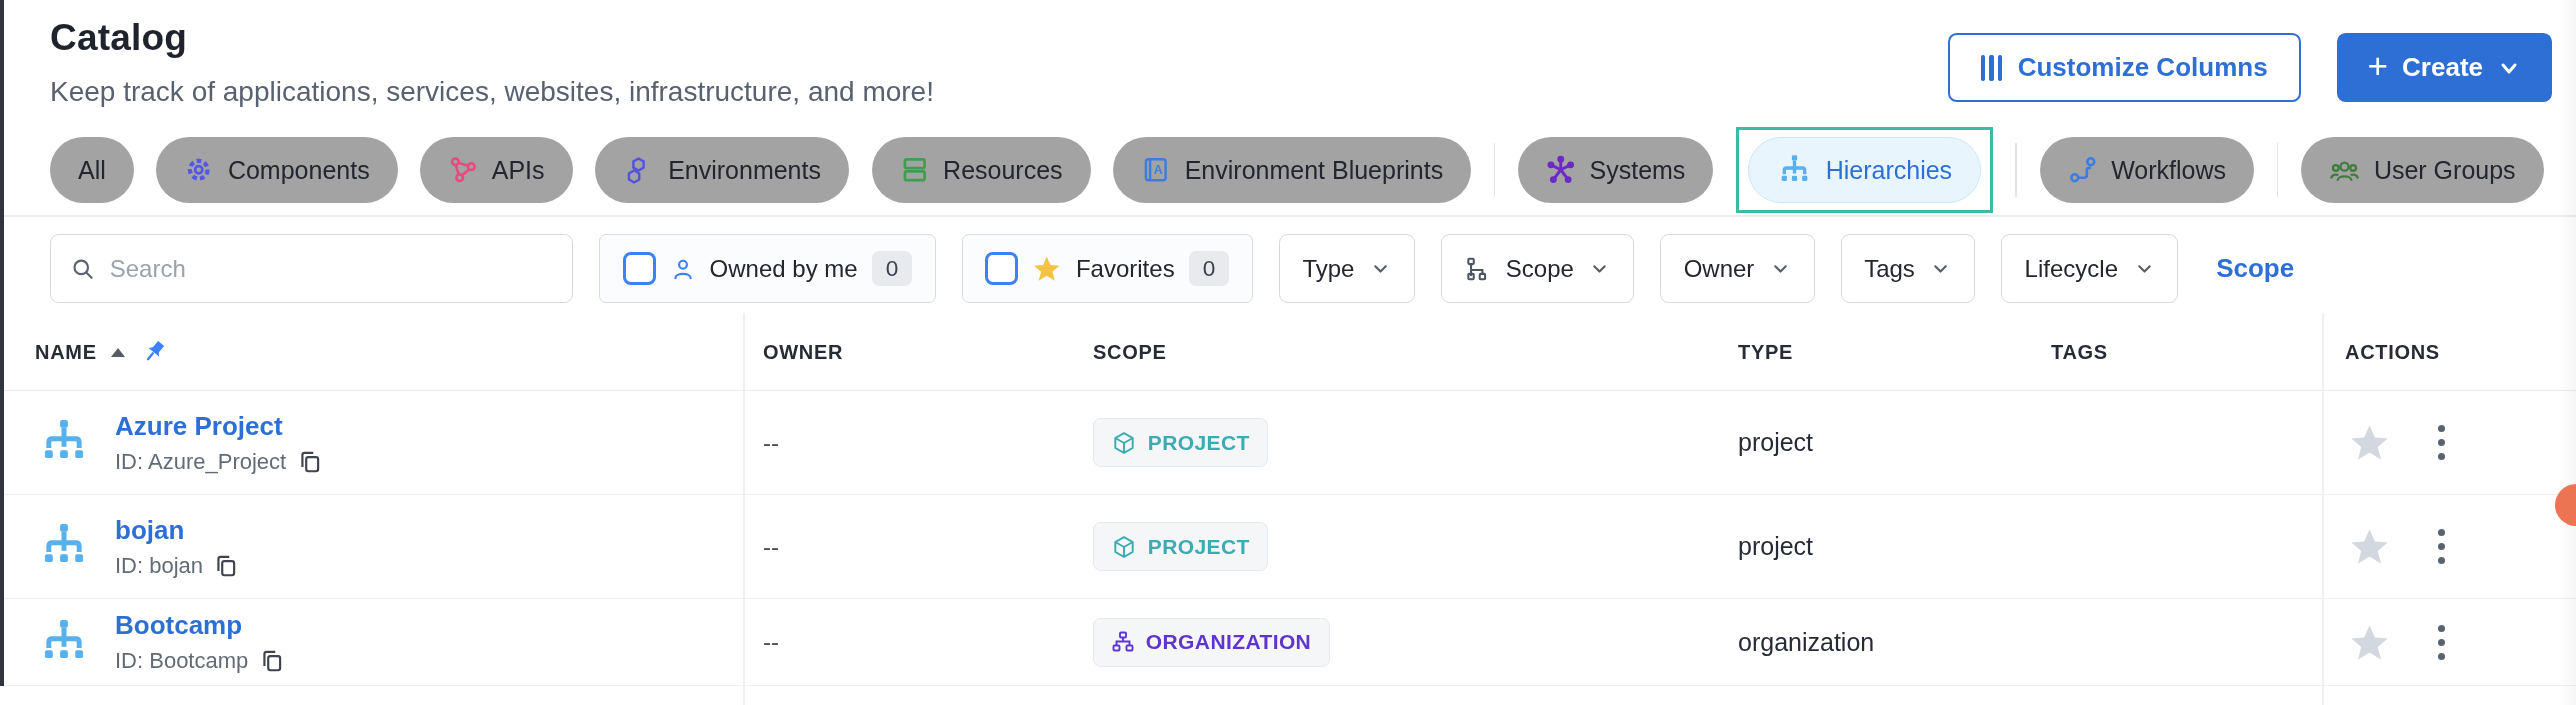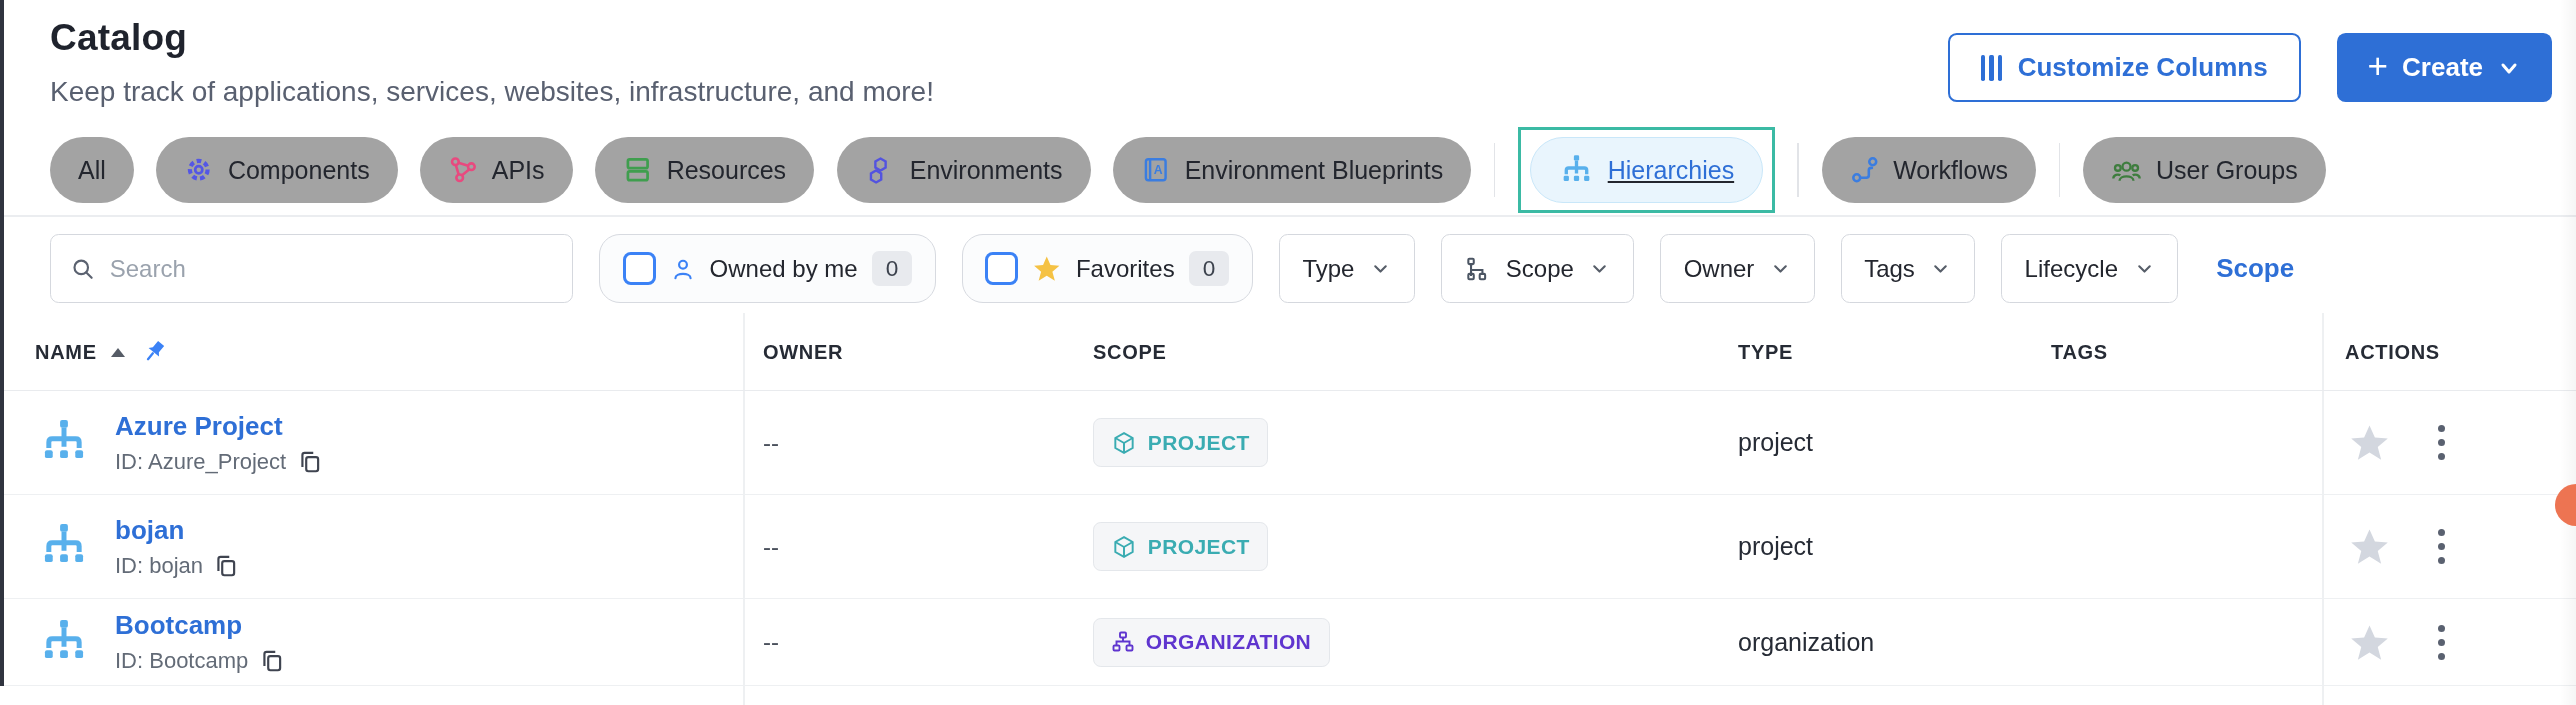--- a/index.html
+++ b/index.html
@@ -18,33 +18,33 @@
   .btn-outline { border:2.6px solid #2e6fd6; color:#2e6fd6; background:#fff; padding:0 31px; gap:15.6px; }
   .cols-glyph { display:flex; gap:4.3px; }
   .cols-glyph span { display:block; width:4.3px; height:26px; background:#2e6fd6; border-radius:1.7px; }
   .btn-primary { background:#2e6fd6; color:#fff; padding:0 31px; gap:14px; }
   .plus { font-size:35px; font-weight:normal; line-height:1; margin-top:-3.5px; }
 
   
   .tabs { position:absolute; left:50px; top:125px; right:0; height:90px; display:flex; align-items:center; gap:22.6px; }
   .tab { height:66px; padding:0 28px; border-radius:35px; background:#a3a3a3; display:flex; align-items:center; gap:14px; font-size:25px; color:#23262e; white-space:nowrap; cursor:pointer; }
   .tab-divider { width:1.7px; height:54px; background:#e2e4e8; }
-  .selected-wrap { border:3.5px solid #3bbaa4; padding:7px 8.7px; display:flex; align-items:center;text-decoration:underline; }
+  .selected-wrap { border:3.5px solid #3bbaa4; padding:7px 8.7px; display:flex; align-items:center; }
   .tab.selected { background:#e9f5fd; border:1.7px solid #c9e7f9; color:#2e6fd6; }
   .tab svg { flex:none; }
 
   
   .tabs-border { position:absolute; left:0; right:0; top:215px; height:1.7px; background:#ebedf0; }
 
   
   .filters { position:absolute; left:50px; top:234px; display:flex; align-items:center; gap:26px; }
   .search-box { width:523px; height:69px; border:1.7px solid #d5d8de; border-radius:8.7px; background:#fff; display:flex; align-items:center; padding:0 19px; gap:14px; }
   .search-box input { border:none; outline:none; font-size:24px; color:#30343f; width:100%; font-family:"Liberation Sans",sans-serif; background:transparent; }
   .search-box input::placeholder { color:#9aa2ad; }
-  .chip { height:69px; border:1.7px solid #d7dae0; border-radius:21px; background:#fbfcfd; display:flex; align-items:center; padding:0 22.6px; gap:14px; font-size:24px; cursor:pointer; }
+  .chip { height:69px; border:1.7px solid #d7dae0; border-radius:7px; background:#fbfcfd; display:flex; align-items:center; padding:0 22.6px; gap:14px; font-size:24px; cursor:pointer; }
   .checkbox { width:33px; height:33px; border:3.5px solid #3b82f6; border-radius:7.8px; background:#fff; flex:none; }
   .count-pill { background:#e8eaee; border-radius:7px; padding:4.3px 14px; font-size:22.6px; color:#3c424d; }
   .dropdown { height:69px; border:1.7px solid #d5d8de; border-radius:8.7px; background:#fff; display:flex; align-items:center; padding:0 22.6px; gap:15.6px; font-size:24px; cursor:pointer; }
   .reset-link { font-size:26px; font-weight:bold; color:#2e6fd6; margin-left:12px; cursor:pointer; }
 
   
   .col-line-1 { position:absolute; left:743px; top:313px; bottom:0; width:1.7px; background:#eef0f2; }
   .col-line-2 { position:absolute; left:2322px; top:313px; bottom:0; width:1.7px; background:#eef0f2; }
   .thead { position:absolute; left:0; right:0; top:313px; height:78px; border-bottom:1.7px solid #e9ebee; }
   .th { position:absolute; top:0; height:78px; display:flex; align-items:center; font-size:20px; font-weight:bold; letter-spacing:0.7px; color:#262b35; }
@@ -120,47 +120,62 @@
         <circle cx="19" cy="9.5" r="2.7"></circle>
         <circle cx="9.5" cy="18.5" r="2.7"></circle>
         <line x1="8.5" y1="6.3" x2="16.4" y2="8.8"></line>
         <line x1="17.4" y1="11.6" x2="11.2" y2="16.6"></line>
         <line x1="8.7" y1="16" x2="6.4" y2="8.2"></line>
       </svg>
     <span>APIs</span>
   </div>
 
   <div class="tab">
-    <svg width="29.5" height="29.5" viewBox="0 0 24 24" fill="none" stroke="#3f9e4e" stroke-width="2.2">
-        <rect x="4" y="3.5" width="16" height="7.2" rx="1.4"></rect>
-        <rect x="4" y="13.3" width="16" height="7.2" rx="1.4"></rect>
-      </svg>
-    <span>Resources</span>
-  </div>
-
-  <div class="tab">
     <svg width="31" height="31" viewBox="0 0 26 26" fill="none" stroke="#5353e0" stroke-width="2">
         <path d="M13 3 l4.3 2.5 v5 L13 13 l-4.3-2.5 v-5 Z"></path>
         <path d="M9.3 13 l4.3 2.5 v5 L9.3 23 5 20.5 v-5 Z"></path>
         <path d="M16.7 13 l4.3 2.5 v5 l-4.3 2.5 -4.3-2.5 v-5 Z" opacity="0"></path>
       </svg>
     <span>Environments</span>
   </div>
 
   <div class="tab">
+    <svg width="29.5" height="29.5" viewBox="0 0 24 24" fill="none" stroke="#3f9e4e" stroke-width="2.2">
+        <rect x="4" y="3.5" width="16" height="7.2" rx="1.4"></rect>
+        <rect x="4" y="13.3" width="16" height="7.2" rx="1.4"></rect>
+      </svg>
+    <span>Resources</span>
+  </div>
+
+  <div class="tab">
     <svg width="29.5" height="29.5" viewBox="0 0 24 24" fill="none" stroke="#3b7de0" stroke-width="2" style="font-size:29px">
         <rect x="4" y="3.5" width="16" height="17" rx="2"></rect>
         <line x1="7.4" y1="3.5" x2="7.4" y2="20.5"></line>
         <text x="14" y="15.8" font-size="10" font-family="Liberation Sans, sans-serif" font-weight="bold" fill="#3b7de0" stroke="none" text-anchor="middle">A</text>
       </svg>
     <span>Environment Blueprints</span>
   </div>
 
   <div class="tab-divider"></div>
 
+  <div class="tab">
+    <svg width="29.5" height="29.5" viewBox="0 0 24 24" fill="none" stroke="#6d28c9" stroke-width="2.4" stroke-linecap="round">
+        <line x1="12" y1="12" x2="12" y2="3.5"></line>
+        <line x1="12" y1="12" x2="20" y2="8"></line>
+        <line x1="12" y1="12" x2="18" y2="20"></line>
+        <line x1="12" y1="12" x2="6" y2="20"></line>
+        <line x1="12" y1="12" x2="4" y2="8"></line>
+        <circle cx="12" cy="3.5" r="1.6" fill="#6d28c9"></circle>
+        <circle cx="20" cy="8" r="1.6" fill="#6d28c9"></circle>
+        <circle cx="18" cy="20" r="1.6" fill="#6d28c9"></circle>
+        <circle cx="6" cy="20" r="1.6" fill="#6d28c9"></circle>
+        <circle cx="4" cy="8" r="1.6" fill="#6d28c9"></circle>
+      </svg>
+    <span>Systems</span>
+  </div>
 
   <div class="selected-wrap">
     <div class="tab selected">
       <svg width="35" height="33" viewBox="0 0 24 22">
           <rect x="10.2" y="0.6" width="3.6" height="3.6" rx="0.9" fill="#58b0ec"></rect>
           <path d="M12 4.2 v4 M12 8 v5 M5 13.5 v-2.6 q0-1.6 1.6-1.6 h10.8 q1.6 0 1.6 1.6 v2.6" fill="none" stroke="#58b0ec" stroke-width="2.3"></path>
           <rect x="3.2" y="14.6" width="3.6" height="3.6" rx="0.9" fill="#58b0ec"></rect>
           <rect x="10.2" y="14.6" width="3.6" height="3.6" rx="0.9" fill="#58b0ec"></rect>
           <rect x="17.2" y="14.6" width="3.6" height="3.6" rx="0.9" fill="#58b0ec"></rect>
         </svg>

